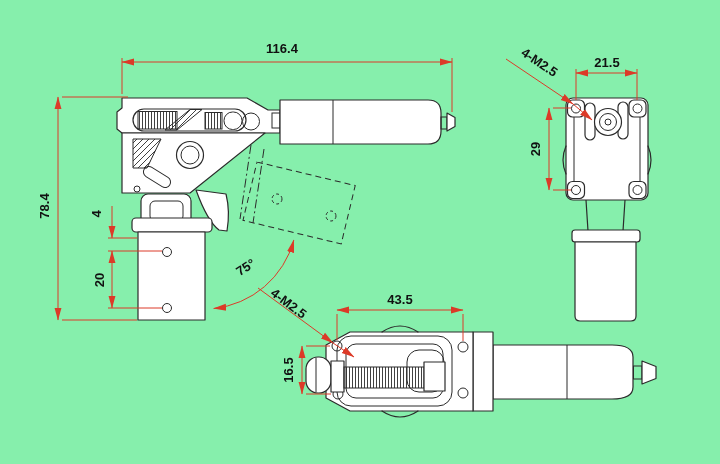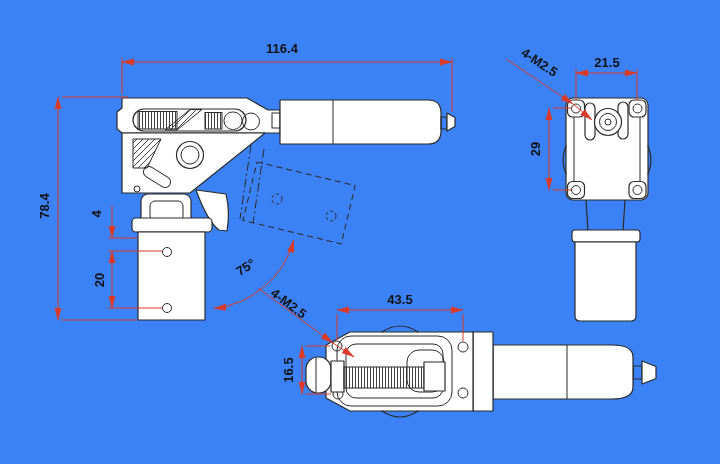--- a/index.html
+++ b/index.html
@@ -1,16 +1,16 @@
 <!DOCTYPE html>
 <html><head>
 <meta charset="utf-8">
 <style>
   html,body{margin:0;padding:0;background:#ffffff;}
-  .stage{position:relative;width:720px;height:464px;background:#3b82f6;overflow:hidden;
+  .stage{position:relative;width:720px;height:464px;background:#86efac;overflow:hidden;
          font-family:"Liberation Sans", sans-serif;}
   svg{display:block;}
   .part{fill:none;stroke:#2b2b2b;stroke-width:1.2;stroke-linejoin:round;stroke-linecap:round;}
   .partf{fill:#ffffff;stroke:#2b2b2b;stroke-width:1.2;stroke-linejoin:round;}
   .thin{fill:none;stroke:#2b2b2b;stroke-width:1;}
   .hatchv{fill:url(#hatchV);stroke:#2b2b2b;stroke-width:1;}
   .hatchd{fill:url(#hatchD);stroke:#2b2b2b;stroke-width:1;}
   .dashed{fill:none;stroke:#2b2b2b;stroke-width:1;stroke-dasharray:6 4;}
   .dashedc{fill:none;stroke:#2b2b2b;stroke-width:1;stroke-dasharray:3 2.5;}
   .dashdot{fill:none;stroke:#2b2b2b;stroke-width:1;stroke-dasharray:9 3 2 3;}

